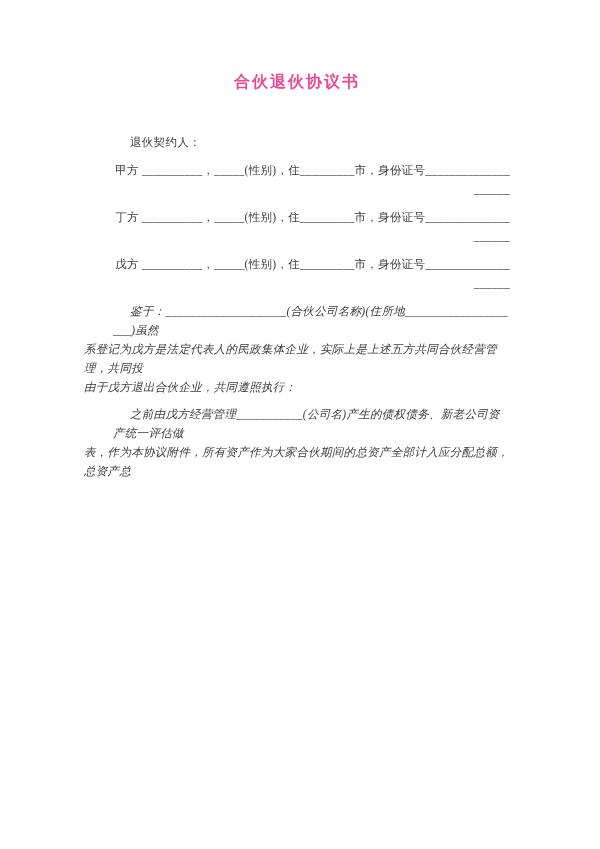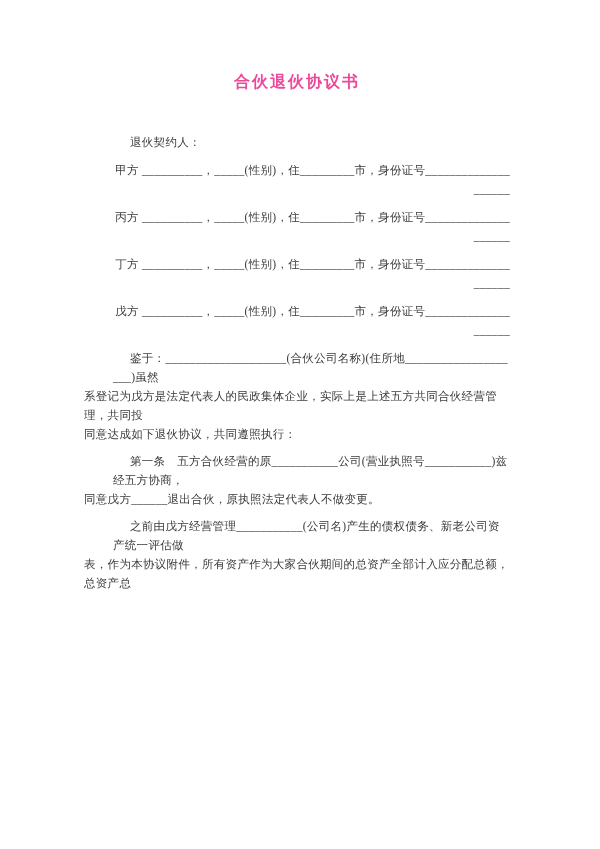--- a/index.html
+++ b/index.html
@@ -35,49 +35,44 @@
     word-break: break-all;
     letter-spacing: 0.3px;
   }
   .indent { text-indent: 17px; margin-left: 29px; }
   .party {
     text-indent: 28px;
     margin-bottom: 9px;
     text-align: right;
   }
   .intro { margin-bottom: 9px; }
-  .para { margin-bottom: 8px; }
+  .para { margin-bottom: 8px; font-style: italic; }
   .para:last-child { margin-bottom: 0; }
 </style>
 </head>
 <body>
 
 <div class="page">
 
   <h1 class="title">合伙退伙协议书</h1>
 
   <p class="line indent intro">退伙契约人：</p>
 
   <div>
     <p class="line party">甲方 __________，_____(性别)，住_________市，身份证号____________________</p>
-    <p class="line party">丙方 __________，_____(性别)，住_________市，身份证号____________________</p>
     <p class="line party">丁方 __________，_____(性别)，住_________市，身份证号____________________</p>
     <p class="line party">戊方 __________，_____(性别)，住_________市，身份证号____________________</p>
   </div>
 
   <div class="para">
     <p class="line indent">鉴于：____________________(合伙公司名称)(住所地____________________)虽然</p>
     <p class="line">系登记为戊方是法定代表人的民政集体企业，实际上是上述五方共同合伙经营管理，共同投</p>
-    <p class="line">同意达成如下退伙协议，共同遵照执行：</p>
+    <p class="line">由于戊方退出合伙企业，共同遵照执行：</p>
   </div>
 
-  <div class="para">
-    <p class="line indent">第一条　五方合伙经营的原___________公司(营业执照号___________)兹经五方协商，</p>
-    <p class="line">同意戊方______退出合伙，原执照法定代表人不做变更。</p>
-  </div>
 
 
   <div class="para">
     <p class="line indent">之前由戊方经营管理___________(公司名)产生的债权债务、新老公司资产统一评估做</p>
     <p class="line">表，作为本协议附件，所有资产作为大家合伙期间的总资产全部计入应分配总额，总资产总</p>
 
   </div>
 
 </div>
 

